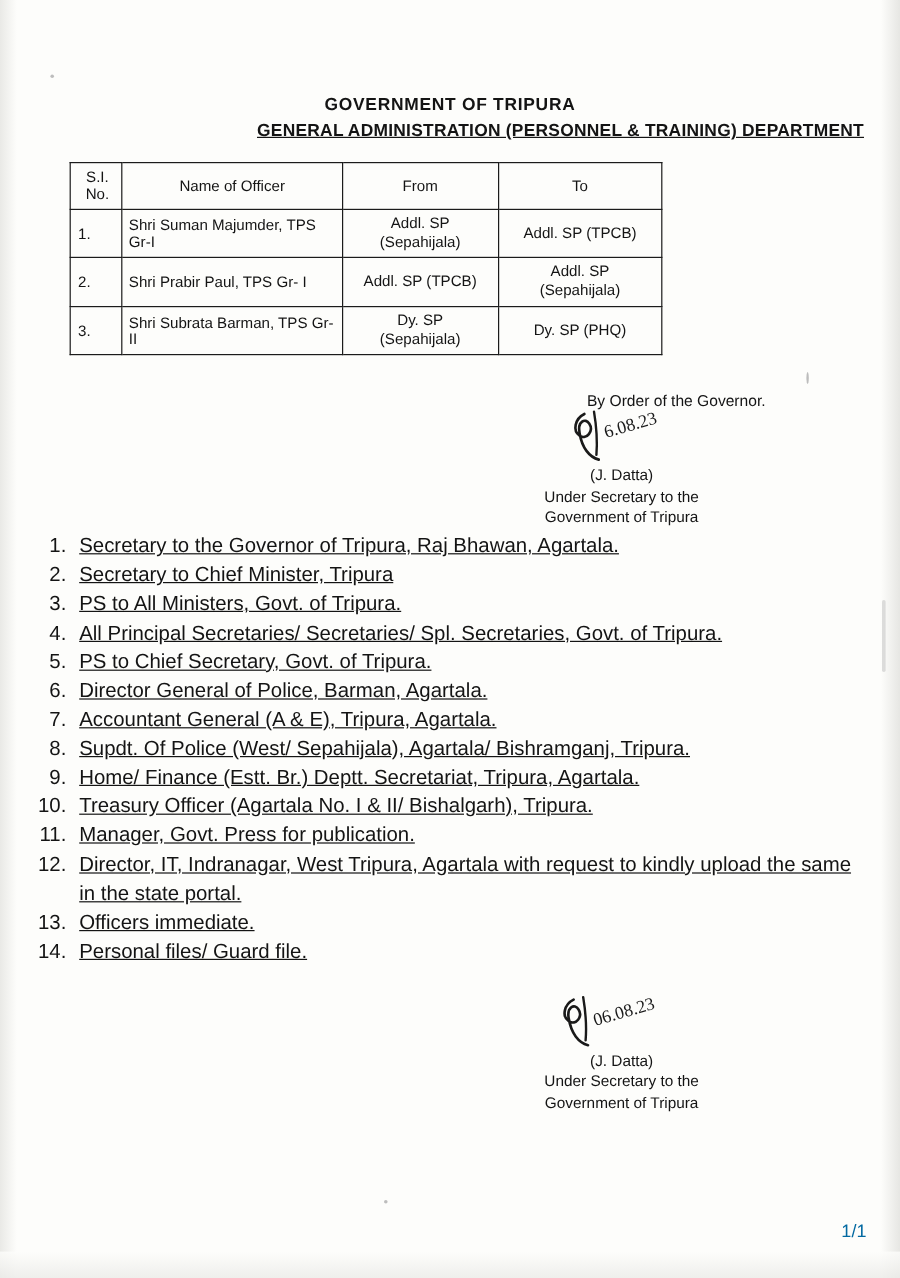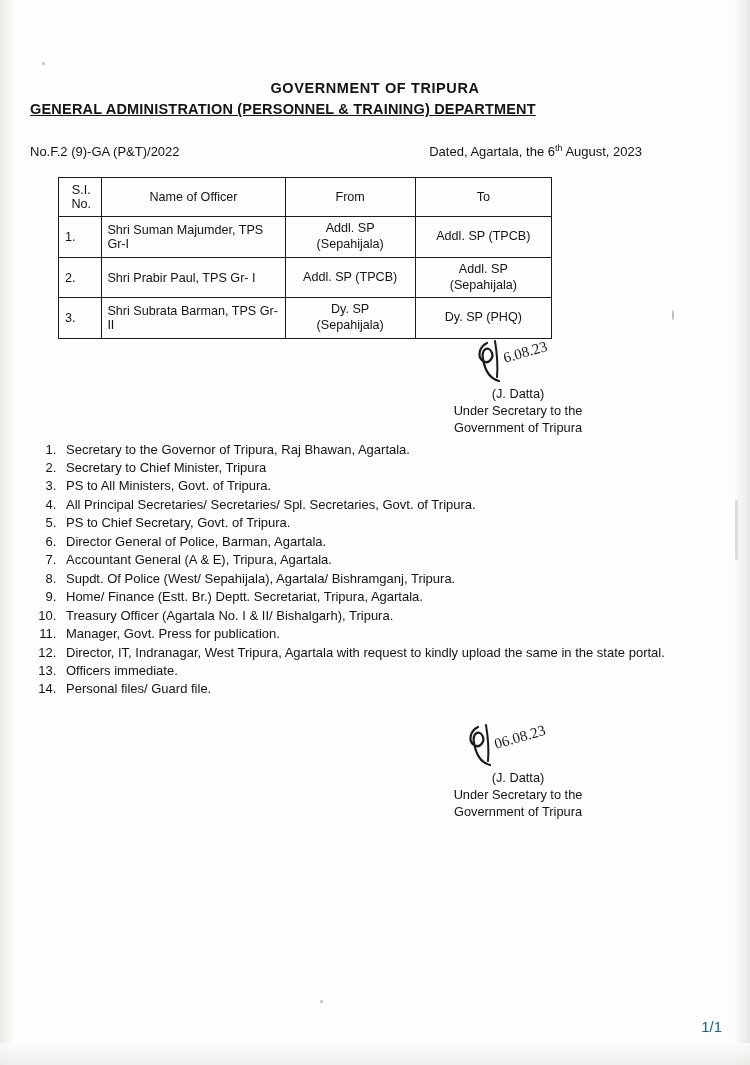--- a/index.html
+++ b/index.html
@@ -48,21 +48,21 @@
     right: 30px;
     top: 80px;
   }
   .hdr-line1 {
     text-align: center;
     font-size: 14.5px;
     letter-spacing: .6px;
     font-weight: 600;
   }
   .hdr-line2 {
-    text-align: left;
+    text-align: right;
     font-size: 14.5px;
     letter-spacing: .2px;
     font-weight: 600;
     text-decoration: underline;
     margin-top: 5px;
   }
   .meta-row {
     display: flex;
     justify-content: space-between;
     align-items: baseline;
@@ -136,22 +136,23 @@
   }
   .sig svg { position: absolute; left: 50%; transform: translateX(-50%); top: -4px; }
 
   .copyto-label {
     margin-top: 16px;
     font-size: 13px;
   }
   ol.copyto {
     margin: 4px 0 0 0;
     padding-left: 30px;
-    font-size: 13px;
+    font-size: 17px;
     line-height: 1.42;
+    text-decoration: underline;
   }
   ol.copyto li {
     padding-left: 6px;
     margin-bottom: 0px;
   }
 
   .sign-block2 {
     margin-top: 26px;
     text-align: center;
     font-size: 12.8px;
@@ -185,24 +186,20 @@
   <div class="speck" style="left:42px;top:62px;width:3px;height:3px;"></div>
   <div class="speck" style="left:672px;top:310px;width:2px;height:10px;"></div>
   <div class="speck" style="left:735px;top:500px;width:3px;height:60px;border-radius:2px;opacity:.5;"></div>
   <div class="speck" style="left:320px;top:1000px;width:3px;height:3px;"></div>
 
   <div class="content">
 
     <div class="hdr-line1">GOVERNMENT OF TRIPURA</div>
     <div class="hdr-line2">GENERAL ADMINISTRATION (PERSONNEL &amp; TRAINING) DEPARTMENT</div>
 
-    <div class="meta-row">
-      <div class="meta-no">No.F.2 (9)-GA (P&amp;T)/2022</div>
-      <div class="meta-date"><span>Dated, Agartala, the 6</span><sup>th</sup><span> August, 2023</span></div>
-    </div>
 
 
 
     <table class="officers">
       <thead>
         <tr>
           <th class="col-sl">
             <div>S.I.</div>
             <div>No.</div>
           </th>
@@ -241,20 +238,21 @@
             <div>Dy. SP</div>
             <div>(Sepahijala)</div>
           </td>
           <td class="col-to two-line">
             <div>Dy. SP (PHQ)</div>
           </td>
         </tr>
       </tbody>
     </table>
 
+    <div class="byorder">By Order of the Governor.</div>
 
     <div class="sign-block">
       <div class="sig">
         <svg width="150" height="48" viewBox="0 0 150 48">
           <path d="M44 6 C36 10, 34 20, 40 24 C46 28, 52 20, 48 14 C45 9, 38 12, 40 22 C42 34, 48 42, 56 44" fill="none" stroke="#1a1a1a" stroke-width="2.2" stroke-linecap="round"></path>
           <path d="M52 4 C54 16, 55 28, 54 40" fill="none" stroke="#1a1a1a" stroke-width="2" stroke-linecap="round"></path>
           <text x="62" y="26" font-family="Liberation Serif, serif" font-size="15" fill="#1a1a1a" transform="rotate(-16 62 26)">6.08.23</text>
         </svg>
       </div>
       <div>(J. Datta)</div>

